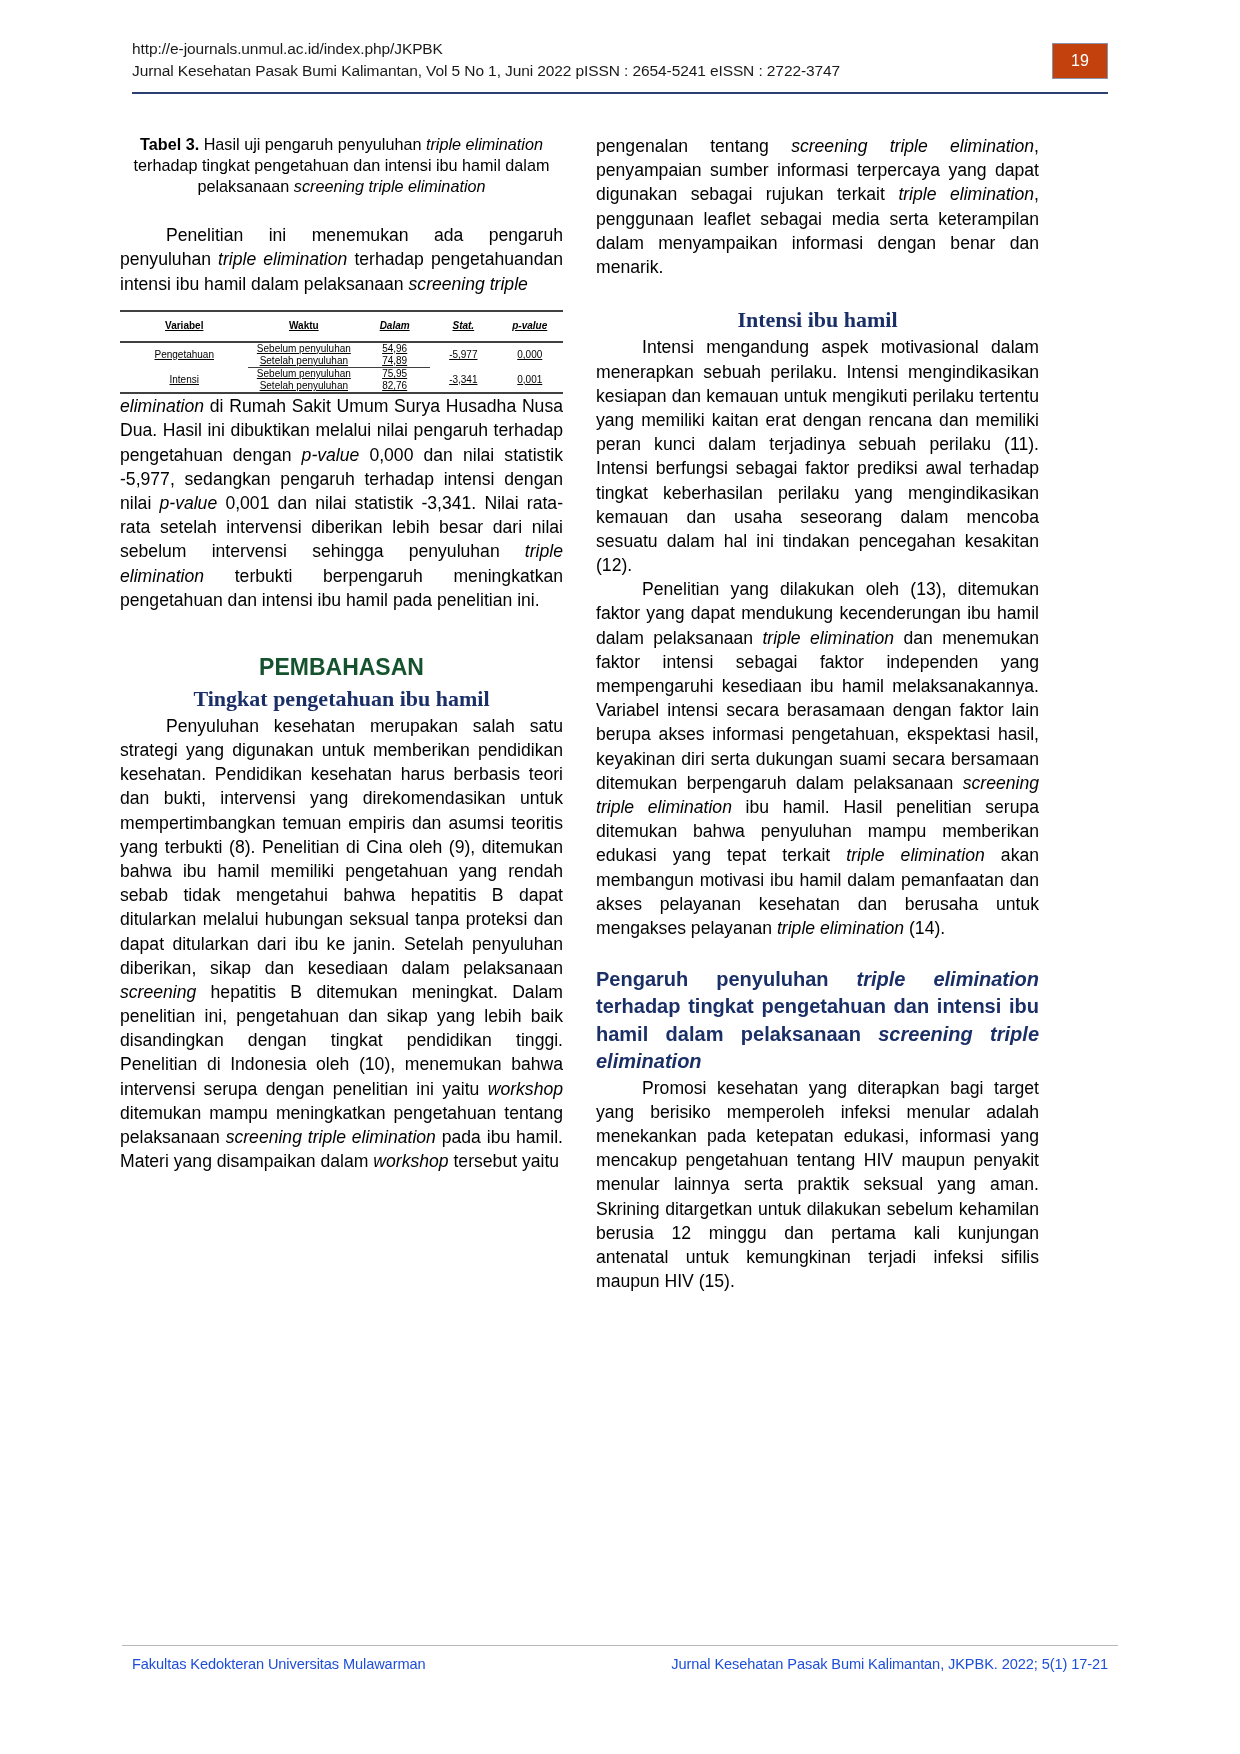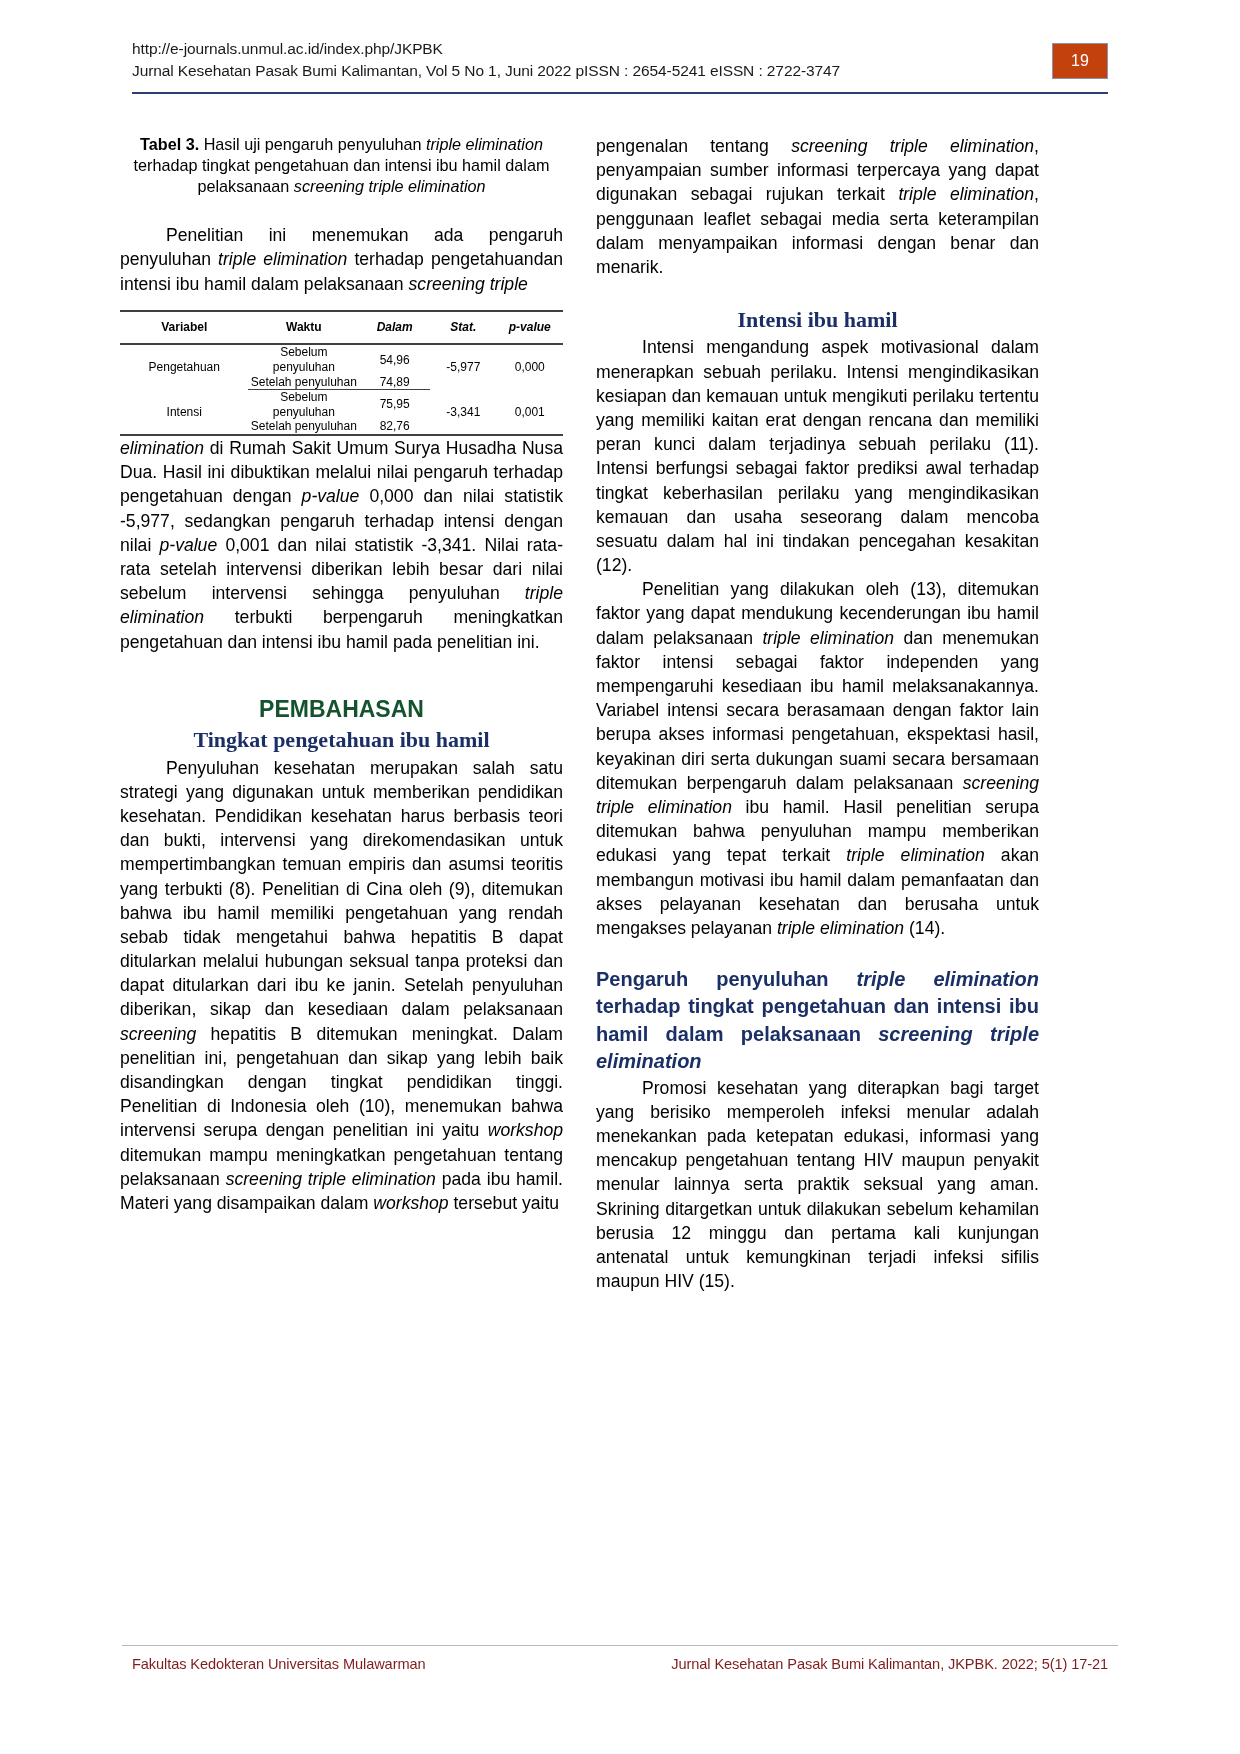--- a/index.html
+++ b/index.html
@@ -120,22 +120,23 @@
     line-height: 1.37;
   }
   .gap-s { height: 14px; }
   .gap-m { height: 26px; }
   .gap-l { height: 40px; }
 
   
   table.data {
     width: 100%;
     border-collapse: collapse;
-    font-size: 12px;
-    margin: 0;
+    font-size: 10px;
+    margin: 0;
+    text-decoration: underline;
   }
   table.data th, table.data td {
     padding: 0;
     vertical-align: middle;
     text-align: center;
   }
   .trow-top    { border-top: 2.2px solid #404040; }
   .trow-head   { border-bottom: 2.2px solid #404040; }
   .trow-bottom { border-bottom: 2.2px solid #404040; }
   table.data th {
@@ -162,21 +163,21 @@
     width: 996px;
     height: 1px;
     background: #b9b9b9;
   }
   .footer {
     position: absolute;
     left: 132px;
     top: 1656px;
     width: 976px;
     font-size: 14.6px;
-    color: #7f1d1d;
+    color: #1d4ed8;
     display: flex;
     justify-content: space-between;
     letter-spacing: -0.1px;
   }
 </style>
 </head>
 <body>
 
 <div class="page">
 

